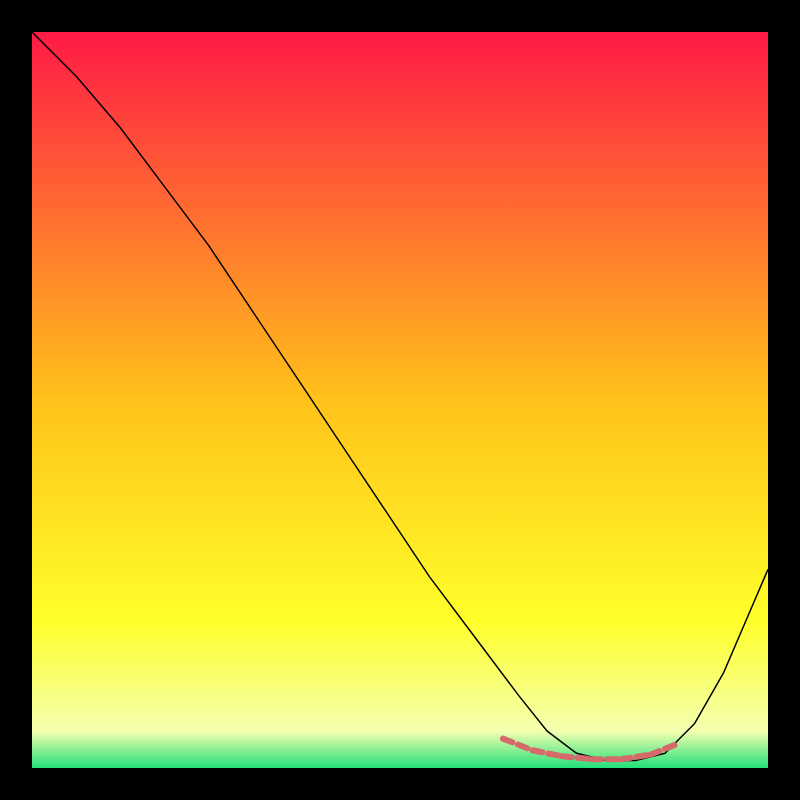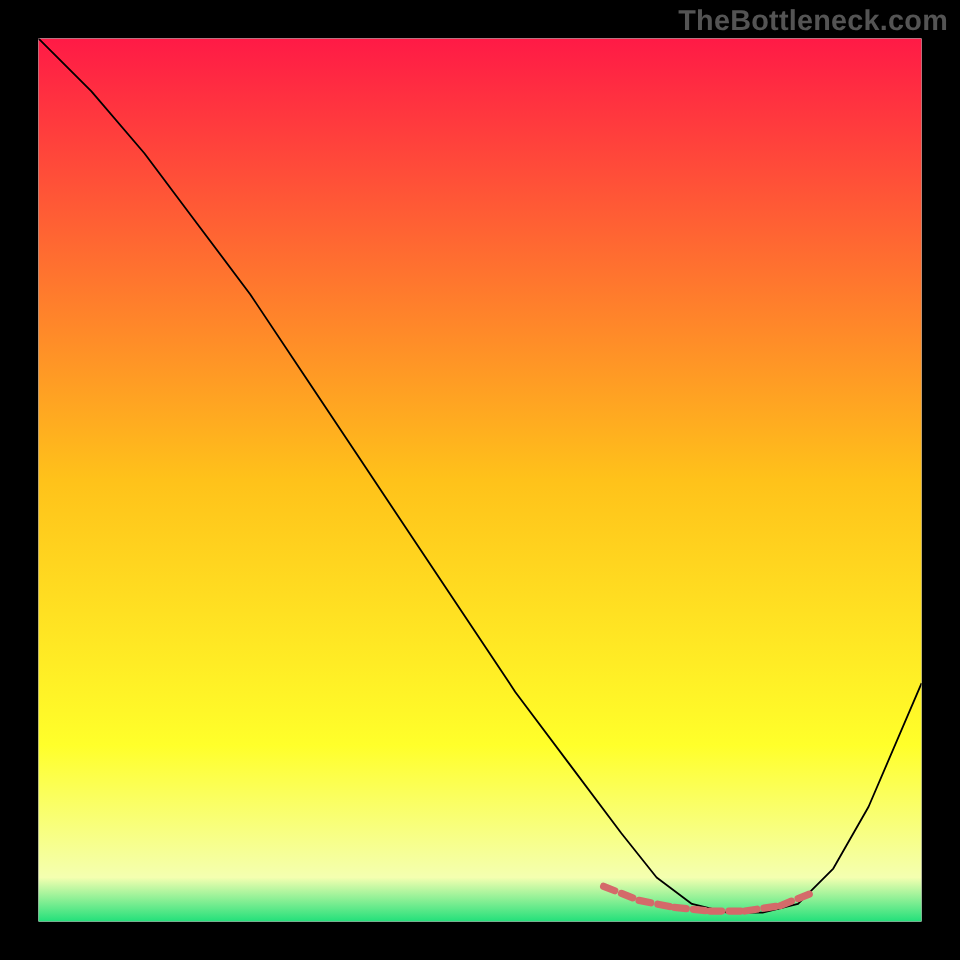--- a/index.html
+++ b/index.html
@@ -38,21 +38,20 @@
   .plot svg {
     display: block;
     width: 736px;
     height: 736px;
   }
 </style>
 </head>
 <body>
 
 <div class="frame">
-  <div class="watermark">TheBottleneck.com</div>
 
   <div class="plot">
     <svg viewBox="0 0 736 736">
       <defs>
         <linearGradient id="bg-grad" x1="0" y1="0" x2="0" y2="1">
             <stop offset="0%" stop-color="#ff1a46"></stop>
             <stop offset="50%" stop-color="#ffc21a"></stop>
             <stop offset="80%" stop-color="#ffff2a"></stop>
             <stop offset="95%" stop-color="#f4ffb0"></stop>
             <stop offset="100%" stop-color="#22e07a"></stop>

